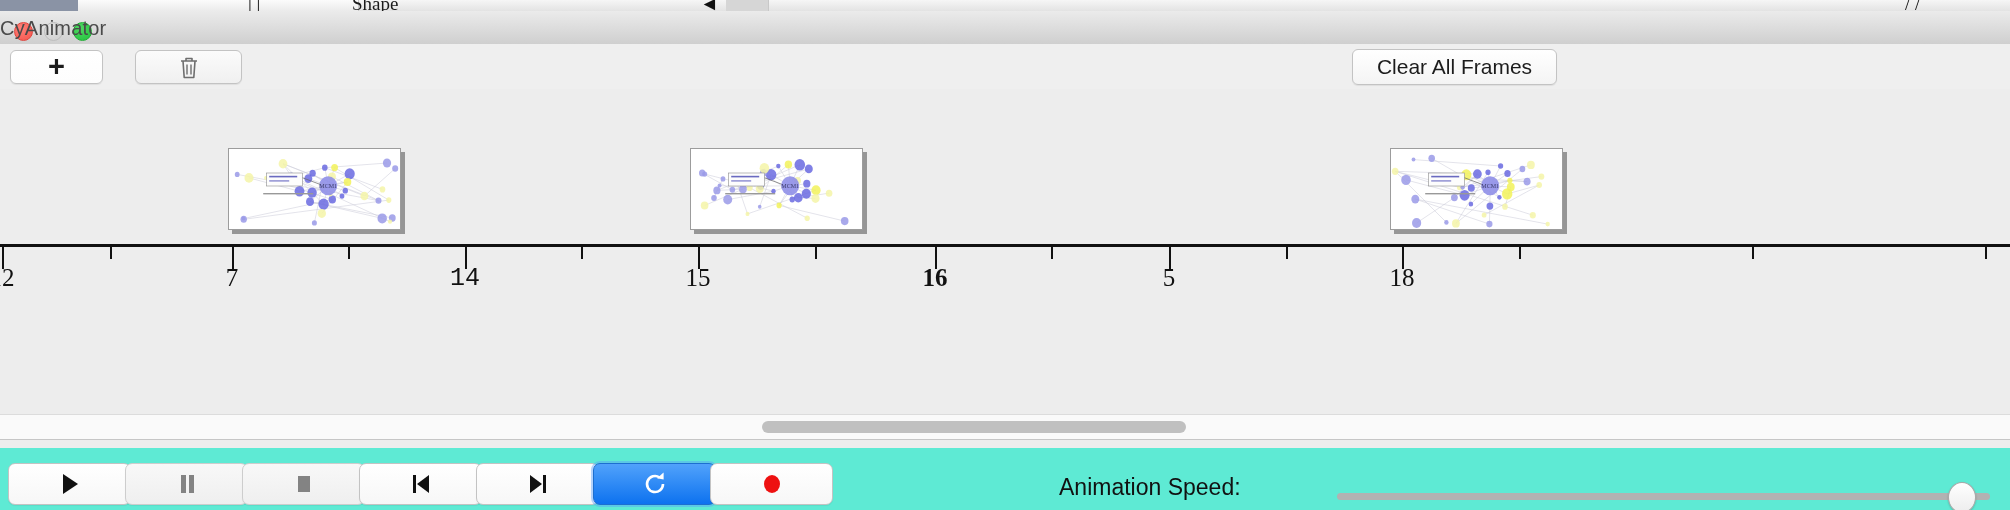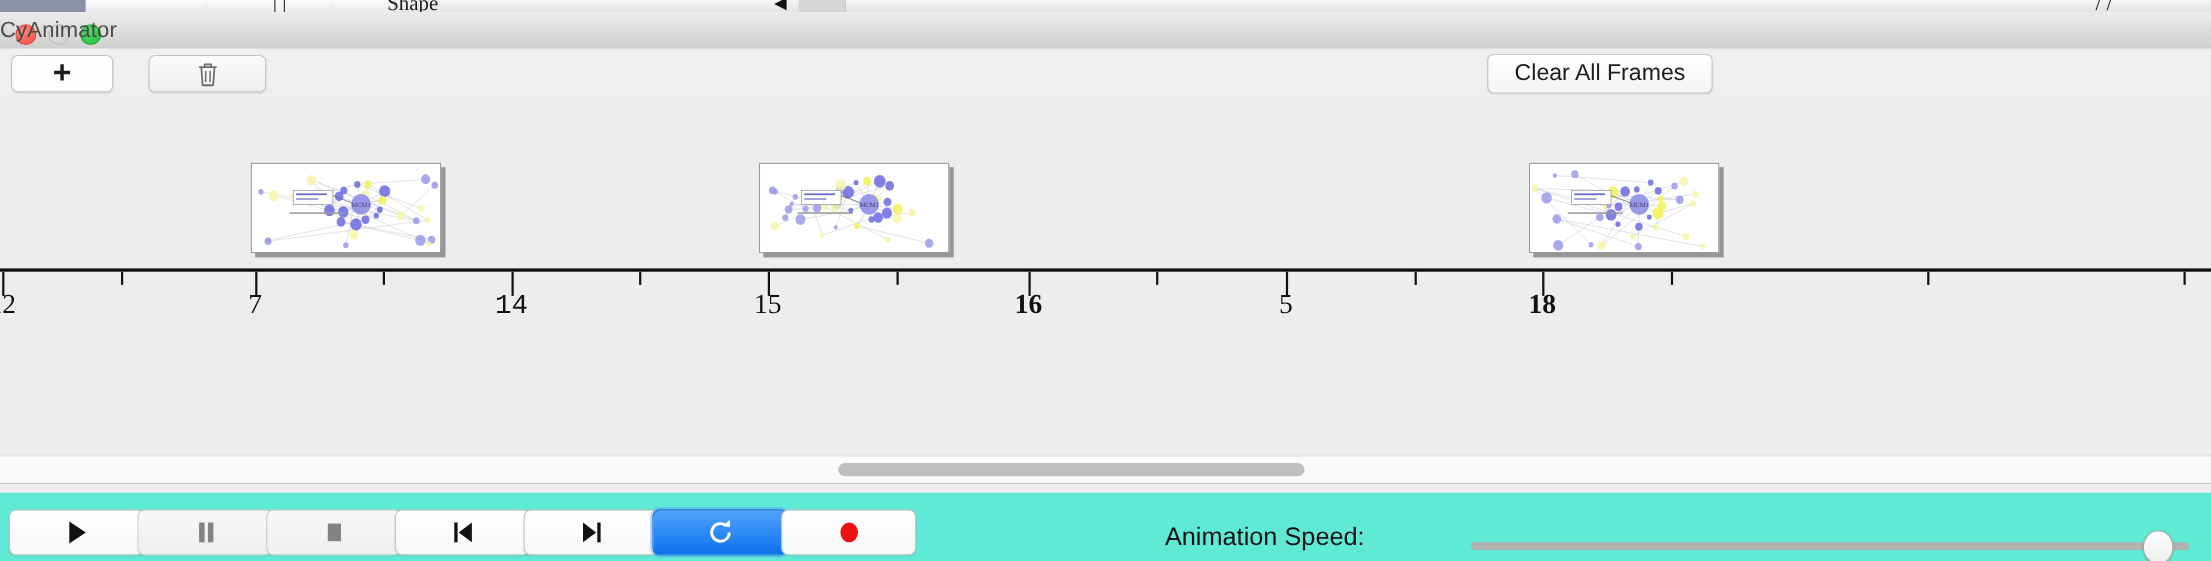--- a/index.html
+++ b/index.html
@@ -198,21 +198,21 @@
         <div class="tick-label" style="left: 232px;">7</div>
         <div class="tick tick-major" style="left: 465px;"></div>
         <div class="tick-label" style="left: 465px; font-family: Liberation Mono, monospace;">14</div>
         <div class="tick tick-major" style="left: 698px;"></div>
         <div class="tick-label" style="left: 698px; font-family: Liberation Serif, serif;">15</div>
         <div class="tick tick-major" style="left: 935px;"></div>
         <div class="tick-label" style="left: 935px; font-weight: bold;">16</div>
         <div class="tick tick-major" style="left: 1169px;"></div>
         <div class="tick-label" style="left: 1169px;">5</div>
         <div class="tick tick-major" style="left: 1402px;"></div>
-        <div class="tick-label" style="left: 1402px; font-weight: bold;">18</div>
+        <div class="tick-label" style="left: 1402px;">18</div>
         <div class="tick tick-minor" style="left: 110px;"></div>
         <div class="tick tick-minor" style="left: 348px;"></div>
         <div class="tick tick-minor" style="left: 581px;"></div>
         <div class="tick tick-minor" style="left: 815px;"></div>
         <div class="tick tick-minor" style="left: 1051px;"></div>
         <div class="tick tick-minor" style="left: 1286px;"></div>
         <div class="tick tick-minor" style="left: 1519px;"></div>
         <div class="tick tick-minor" style="left: 1752px;"></div>
         <div class="tick tick-minor" style="left: 1985px;"></div>
         <div class="frame" style="left: 228px;">

